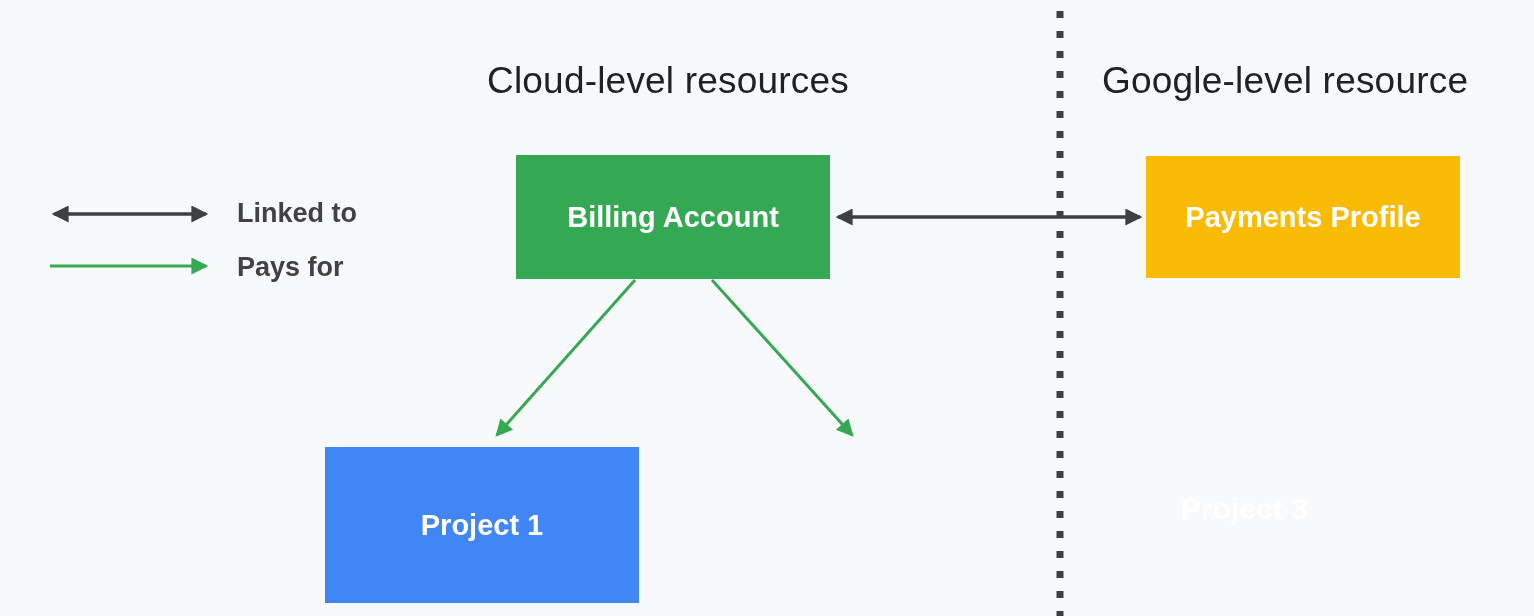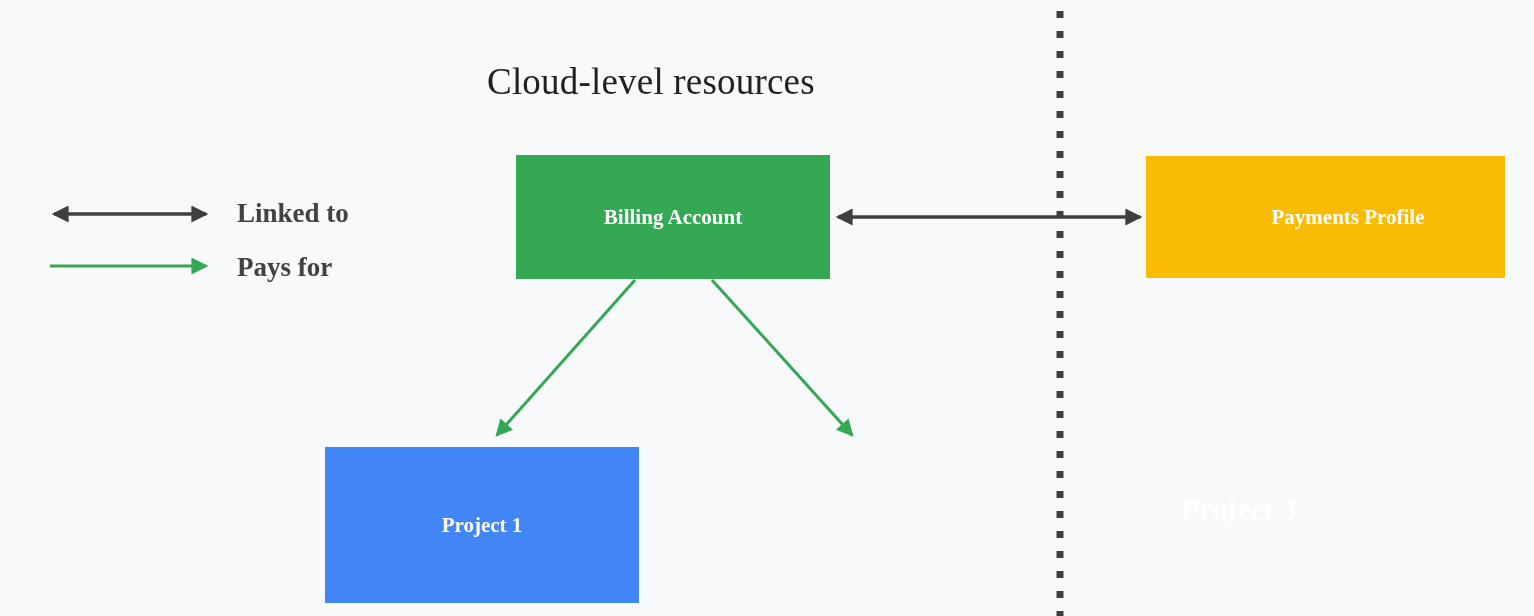--- a/index.html
+++ b/index.html
@@ -2,21 +2,21 @@
 <html style="--bg: #F8F9FA; --heading: #202124; --legend-text: #424242; --dark: #3C4043; --green: #34A853; --blue: #4285F4; --yellow: #F9BB04; --node-text: #FFFFFF;"><head>
 <meta charset="utf-8">
 <style>
   :root{
     --bg:#F8F9FA; --heading:#202124; --legend-text:#424242;
     --dark:#3C4043; --green:#34A853; --blue:#4285F4; --yellow:#F9BB04;
     --node-text:#FFFFFF;
   }
   html,body{margin:0;padding:0;}
   body{background:var(--bg);font-family:"Liberation Sans",sans-serif;}
-  .stage{position:relative;width:1534px;height:616px;background:var(--bg);overflow:hidden;font-family:Liberation Serif, serif;}
+  .stage{position:relative;width:1534px;height:616px;background:var(--bg);overflow:hidden;}
 
   .heading{
     position:absolute;top:60px;font-size:37px;font-weight:400;
     color:var(--heading);letter-spacing:0.2px;white-space:nowrap;
   }
   .heading.left{left:487px;}
   .heading.right{left:1102px;}
 
   .overlay{position:absolute;left:0;top:0;width:1534px;height:616px;pointer-events:none;}
   .stroke-dark{stroke:var(--dark);stroke-width:3.5;fill:none;}
@@ -27,24 +27,24 @@
 
   .legend-label{
     position:absolute;left:237px;font-size:27px;font-weight:bold;
     color:var(--legend-text);white-space:nowrap;
   }
   .legend-label.row1{top:198px;}
   .legend-label.row2{top:252px;}
 
   .node{
     position:absolute;display:flex;align-items:center;justify-content:center;
-    color:var(--node-text);font-size:21px;font-weight:bold;white-space:nowrap;
+    color:var(--node-text);font-size:29px;font-weight:bold;white-space:nowrap;
   }
   .node.green{background:var(--green);left:516px;top:155px;width:314px;height:124px;}
-  .node.yellow{background:var(--yellow);left:1146px;top:156px;width:314px;height:122px;padding-left:45px;}
+  .node.yellow{background:var(--yellow);left:1146px;top:156px;width:314px;height:122px;}
   .node.blue1{background:var(--blue);left:325px;top:447px;width:314px;height:156px;}
   .node.blue2{background:var(--blue);left:706px;top:447px;width:313px;height:123px;}
 
   .ghost-label{
     position:absolute;left:1181px;top:492px;font-size:30px;font-weight:bold;
     color:var(--node-text);white-space:nowrap;
   }
 </style>
 </head>
 <body>
@@ -66,20 +66,21 @@
     <line class="stroke-dark" x1="54" y1="214" x2="206" y2="214" marker-start="url(#mDark)" marker-end="url(#mDark)"></line>
     <line class="stroke-green" x1="50" y1="266" x2="206" y2="266" marker-end="url(#mGreen)"></line>
 
     <line class="stroke-dark" x1="838" y1="217" x2="1140" y2="217" marker-start="url(#mDark)" marker-end="url(#mDark)"></line>
 
     <line class="stroke-green" x1="635" y1="280" x2="497" y2="435" marker-end="url(#mGreen)"></line>
     <line class="stroke-green" x1="712" y1="280" x2="852" y2="435" marker-end="url(#mGreen)"></line>
   </svg>
 
   <div class="heading left">Cloud-level resources</div>
+  <div class="heading right">Google-level resource</div>
 
   <div class="legend-label row1">Linked to</div>
   <div class="legend-label row2">Pays for</div>
 
   <div class="node green">
     <span>Billing Account</span>
   </div>
 
   <div class="node yellow">
     <span>Payments Profile</span>

